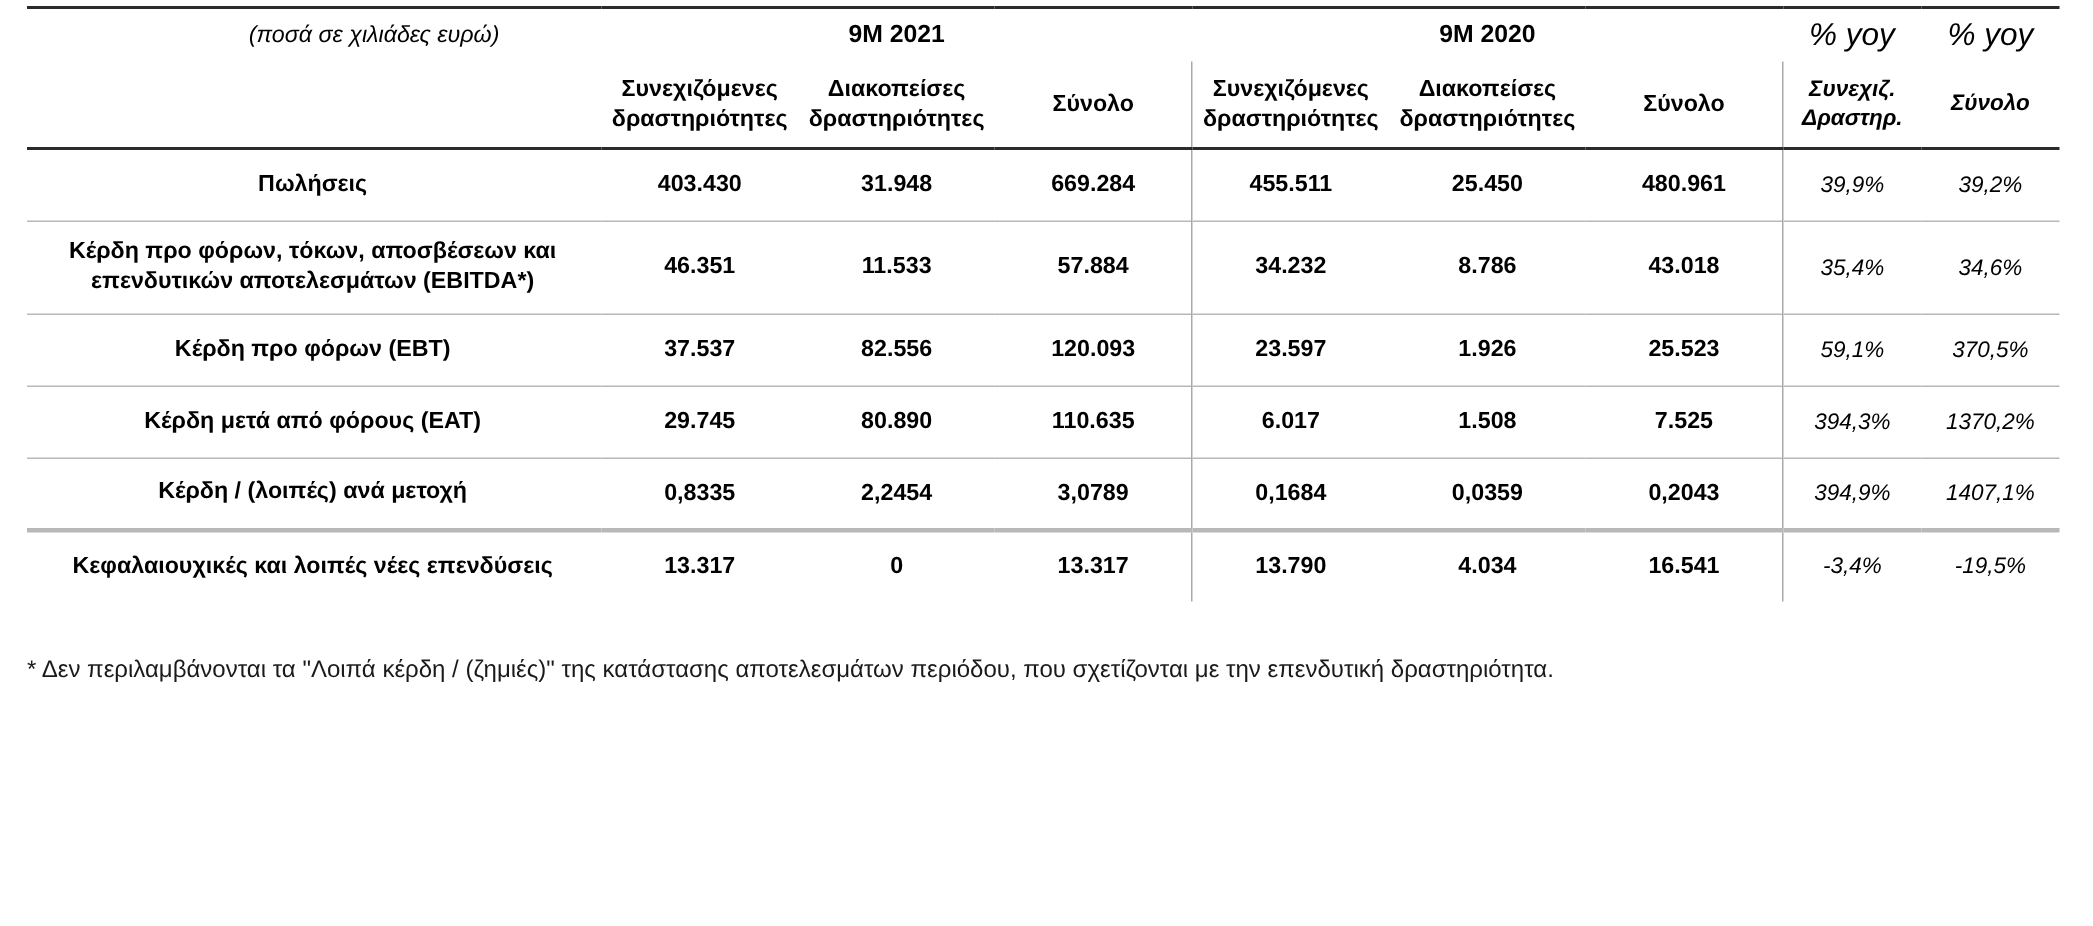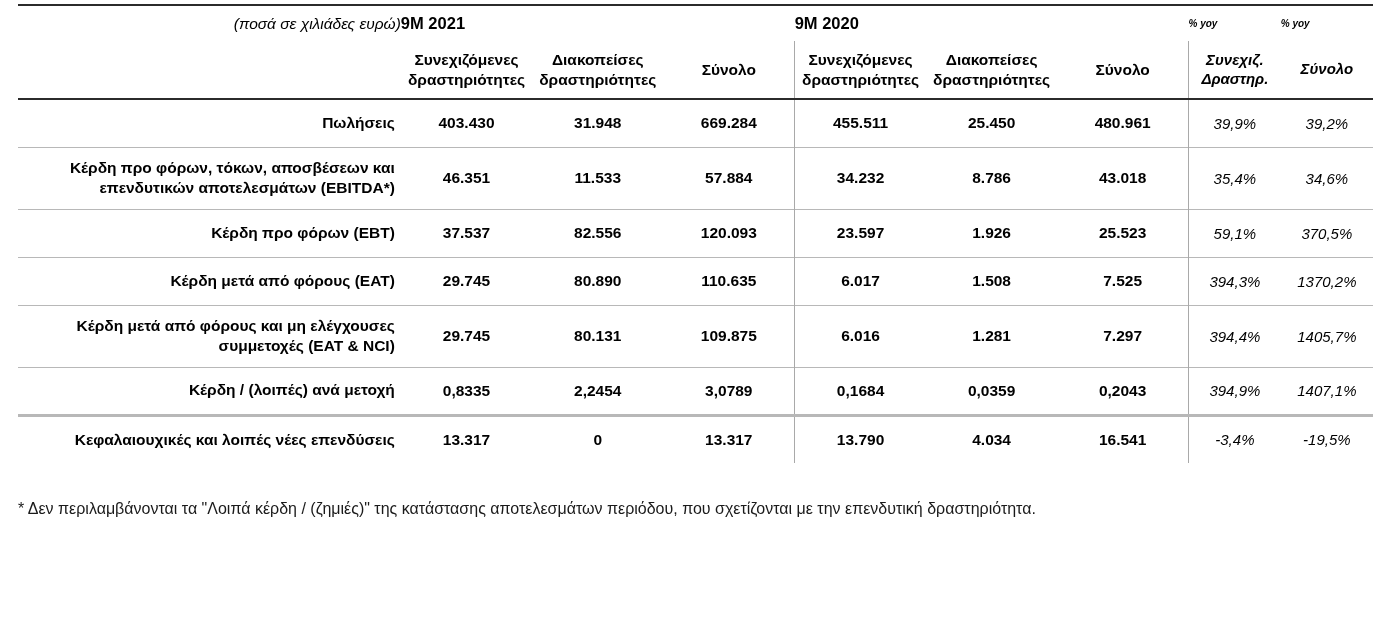--- a/index.html
+++ b/index.html
@@ -35,33 +35,34 @@
   
   col.c-label   { width: 382px; }
   col.c-num     { width: 131px; }
   col.c-pct     { width: 92px; }
 
   
   .hdr-top td {
     height: 36px;
     font-size: 16.5px;
     font-weight: bold;
+    text-align: center;
     padding-bottom: 3px;
   }
   .hdr-top td.unit {
     font-style: italic;
     font-weight: normal;
-    text-align: right;
+    text-align: center;
     padding-left: 80px;
     font-size: 15.5px;
   }
   .hdr-top td.pct-head {
     font-style: italic;
-    font-weight: bold;
-    font-size: 10px;
+    font-weight: normal;
+    font-size: 21px;
   }
   .hdr-sub td {
     height: 58px;
     font-size: 15.5px;
     font-weight: bold;
     text-align: center;
     line-height: 1.25;
     padding: 0 6px 8px 6px;
     vertical-align: bottom;
   }
@@ -72,21 +73,21 @@
 
   
   tr.data td {
     height: 48px;
     font-size: 15.5px;
     font-weight: bold;
     text-align: center;
     padding: 4px 6px;
   }
   tr.data td.label {
-    text-align: right;
+    text-align: center;
     padding-left: 4px;
     line-height: 1.3;
   }
   tr.data td.pct {
     font-style: italic;
     font-weight: normal;
     font-size: 15px;
   }
   tr.tall td { height: 62px; }
 
@@ -186,31 +187,20 @@
         <td>29.745</td>
         <td>80.890</td>
         <td class="vsep-left">110.635</td>
         <td>6.017</td>
         <td>1.508</td>
         <td class="vsep-left">7.525</td>
         <td class="pct">394,3%</td>
         <td class="pct">1370,2%</td>
       </tr>
 
-      <tr class="data tall rule-thin">
-        <td class="label">Κέρδη μετά από φόρους και μη ελέγχουσες συμμετοχές (EAT &amp; NCI)</td>
-        <td>29.745</td>
-        <td>80.131</td>
-        <td class="vsep-left">109.875</td>
-        <td>6.016</td>
-        <td>1.281</td>
-        <td class="vsep-left">7.297</td>
-        <td class="pct">394,4%</td>
-        <td class="pct">1405,7%</td>
-      </tr>
 
       <tr class="data rule-thin">
         <td class="label">Κέρδη / (λοιπές) ανά μετοχή</td>
         <td>0,8335</td>
         <td>2,2454</td>
         <td class="vsep-left">3,0789</td>
         <td>0,1684</td>
         <td>0,0359</td>
         <td class="vsep-left">0,2043</td>
         <td class="pct">394,9%</td>

